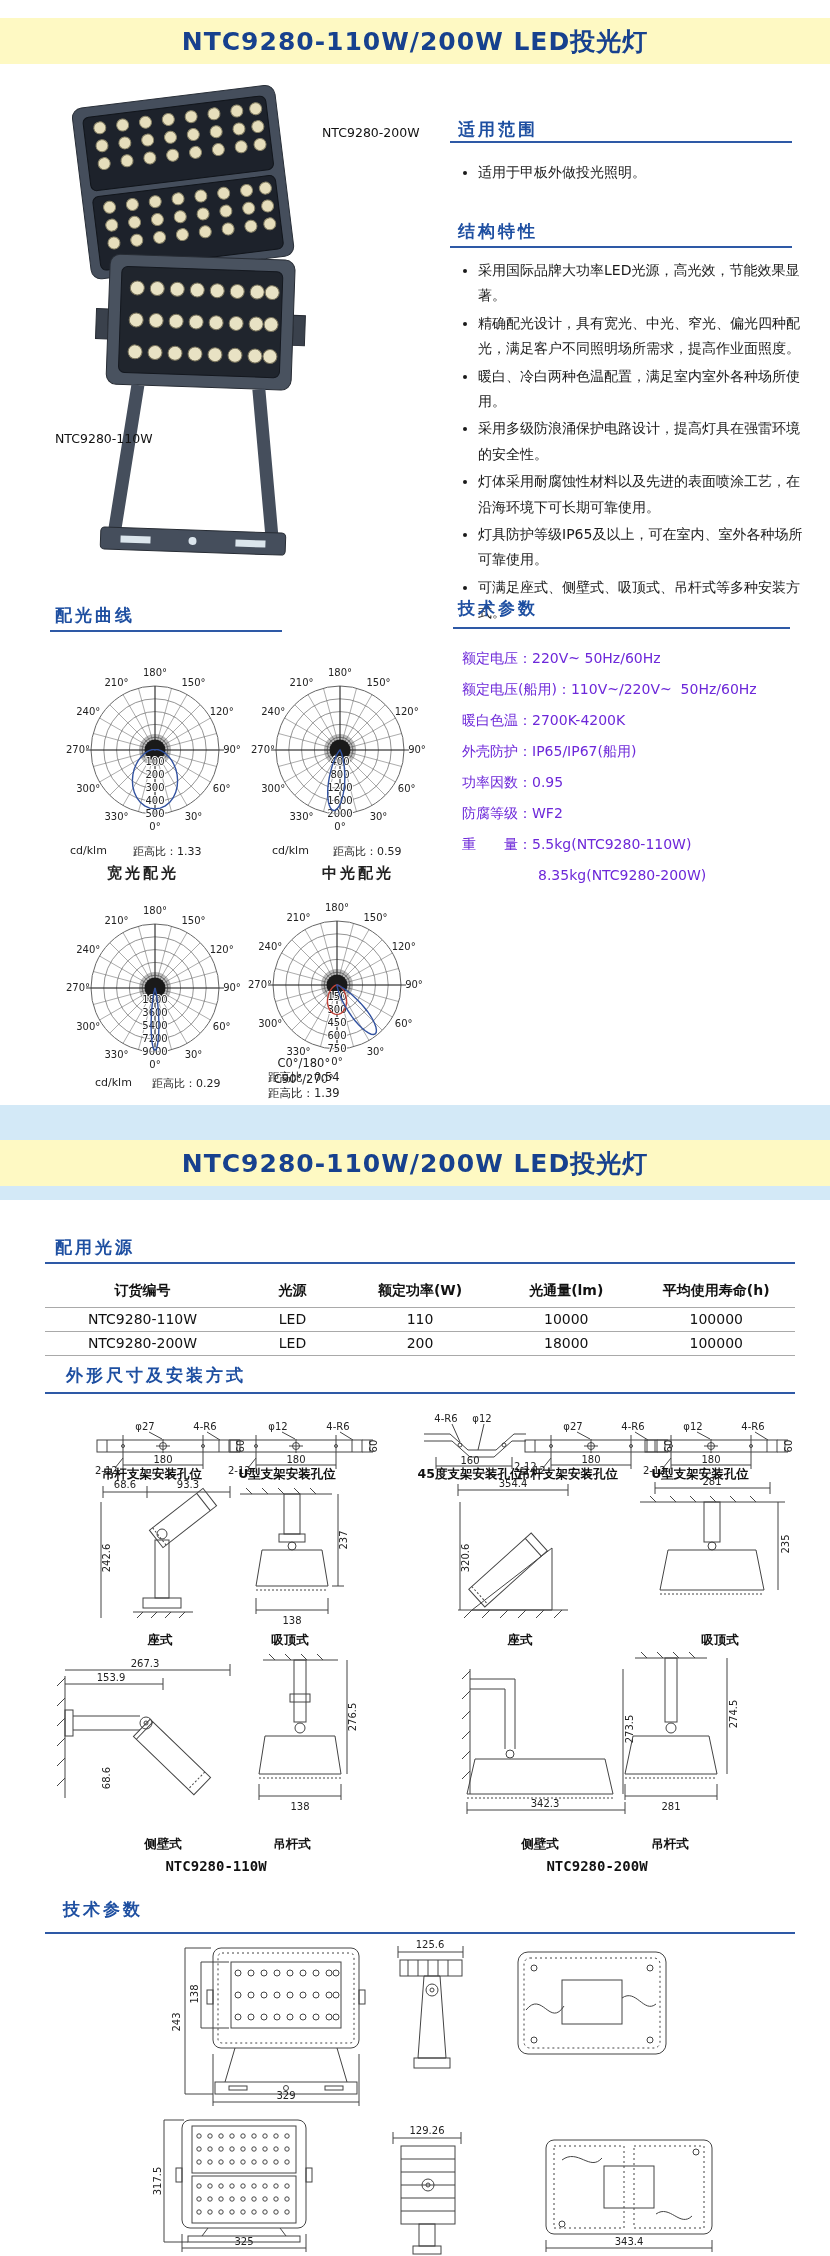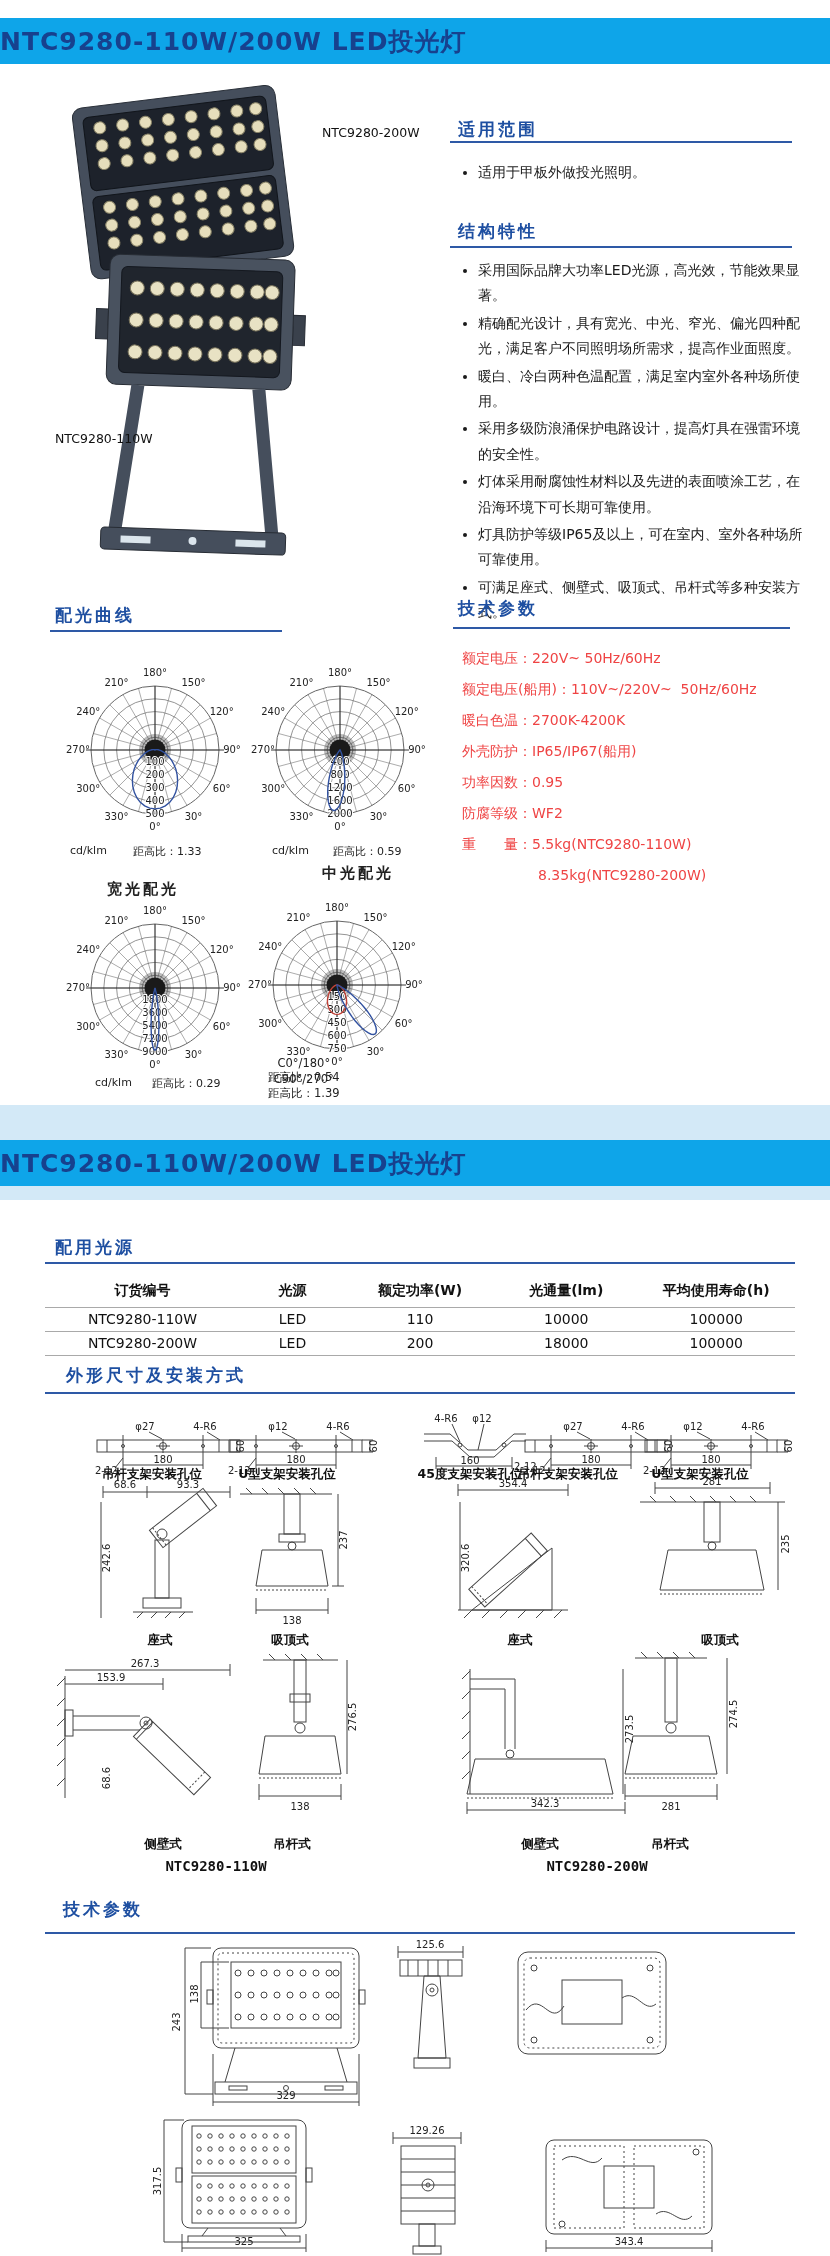--- a/index.html
+++ b/index.html
@@ -1,27 +1,27 @@
 <!DOCTYPE html>
 <html><head>
 <meta charset="utf-8">
 <style>
   html,body{margin:0;padding:0;}
   body{width:830px;height:2256px;position:relative;background:#ffffff;
        font-family:"DejaVu Sans","Liberation Sans",sans-serif;color:#111;overflow:hidden;}
   .abs{position:absolute;}
-  .band{position:absolute;left:0;width:830px;height:46px;background:#0ea5e9;
-        display:flex;align-items:center;justify-content:flex-start;}
+  .band{position:absolute;left:0;width:830px;height:46px;background:#fef9c3;
+        display:flex;align-items:center;justify-content:center;}
   .band-title{font-size:25px;font-weight:bold;color:#17418e;letter-spacing:1px;}
   .gap{position:absolute;left:0;width:830px;background:#d3e9f7;}
   .sec-head{position:absolute;color:#1e4fa1;font-size:17px;font-weight:bold;letter-spacing:3px;}
   .rule{position:absolute;height:0;border-top:2px solid #2e59a6;}
   ul.bullets{position:absolute;margin:0;padding:0 0 0 16px;font-size:14px;line-height:25.4px;color:#1a1a1a;}
   ul.bullets li{list-style:disc;margin:0 0 2px 0;}
-  .tech-list{position:absolute;font-size:14px;color:#ef4444;}
+  .tech-list{position:absolute;font-size:14px;color:#6d28d9;}
   .tech-list div{line-height:31px;white-space:pre;}
   .tech-list div:last-child{padding-left:76px;}
   .photo-label{position:absolute;font-size:12.5px;color:#111;}
   .chart-note{position:absolute;font-size:11px;color:#222;}
   .chart-cap{position:absolute;font-size:15px;font-weight:600;letter-spacing:3px;color:#222;transform:translateX(-50%);}
   .legend{position:absolute;font-size:11.5px;color:#222;}
   .leg-row{display:flex;align-items:center;height:16px;flex-direction:column;}
   .leg-line{width:24px;height:2px;display:inline-block;margin-right:6px;}
   .leg-ratio{margin-left:0;}
   table.tbl{position:absolute;left:45px;top:1278px;width:750px;border-collapse:collapse;font-size:14px;color:#111;}
@@ -378,21 +378,21 @@
       <text x="92" y="120.1" text-anchor="middle" font-size="8" fill="#111" stroke="#fff" stroke-width="2" paint-order="stroke">300</text>
       <text x="92" y="132.9" text-anchor="middle" font-size="8" fill="#111" stroke="#fff" stroke-width="2" paint-order="stroke">450</text>
       <text x="92" y="145.7" text-anchor="middle" font-size="8" fill="#111" stroke="#fff" stroke-width="2" paint-order="stroke">600</text>
       <text x="92" y="158.5" text-anchor="middle" font-size="8" fill="#111" stroke="#fff" stroke-width="2" paint-order="stroke">750</text>
       <path d="M92,92 L91.6,92.0 L91.4,92.0 L91.2,92.1 L90.8,92.2 L90.4,92.3 L89.9,92.6 L89.2,93.1 L88.4,93.7 L87.6,94.5 L86.6,95.6 L85.6,97.0 L84.7,98.7 L83.8,100.8 L83.1,103.1 L82.6,105.7 L82.4,108.4 L82.7,111.2 L83.3,113.9 L84.4,116.4 L85.9,118.5 L87.7,120.1 L89.8,121.1 L92.0,121.4 L94.2,121.1 L96.3,120.1 L98.1,118.5 L99.6,116.4 L100.7,113.9 L101.3,111.2 L101.6,108.4 L101.4,105.7 L100.9,103.1 L100.2,100.8 L99.3,98.7 L98.4,97.0 L97.4,95.6 L96.4,94.5 L95.6,93.7 L94.8,93.1 L94.1,92.6 L93.6,92.3 L93.2,92.2 L92.8,92.1 L92.6,92.0 L92.4,92.0 Z" fill="none" stroke="#bf4238" stroke-width="1.4"></path>
       <path d="M92,92 L92.0,92.8 L92.1,93.2 L92.2,93.7 L92.3,94.4 L92.6,95.4 L92.9,96.6 L93.4,98.1 L94.0,100.0 L94.9,102.3 L96.1,105.1 L97.5,108.2 L99.4,111.7 L101.5,115.5 L104.1,119.5 L106.9,123.7 L110.1,127.7 L113.4,131.5 L116.9,135.0 L120.2,137.8 L123.4,139.9 L126.2,141.2 L128.5,141.5 L130.2,140.9 L131.2,139.4 L131.4,137.1 L130.9,134.0 L129.6,130.5 L127.7,126.5 L125.2,122.4 L122.3,118.2 L119.1,114.2 L115.8,110.4 L112.5,106.9 L109.3,103.9 L106.4,101.3 L103.7,99.1 L101.3,97.3 L99.3,95.9 L97.6,94.8 L96.2,94.0 L95.1,93.4 L94.3,92.9 L93.6,92.6 L93.1,92.4 L92.8,92.2 Z" fill="none" stroke="#31519f" stroke-width="1.4"></path>
     </svg></div>
 
 <div class="chart-note" style="left:70px;top:844px;">cd/klm</div>
 <div class="chart-note" style="left:133px;top:844px;">距高比：1.33</div>
-<div class="chart-cap" style="left:143px;top:864px;margin-top:16px;">宽光配光</div>
+<div class="chart-cap" style="left:143px;top:864px;">宽光配光</div>
 
 <div class="chart-note" style="left:272px;top:844px;">cd/klm</div>
 <div class="chart-note" style="left:333px;top:844px;">距高比：0.59</div>
 <div class="chart-cap" style="left:358px;top:864px;">中光配光</div>
 
 <div class="chart-note" style="left:95px;top:1076px;">cd/klm</div>
 <div class="chart-note" style="left:152px;top:1076px;">距高比：0.29</div>
 
 <div class="legend" style="left:268px;top:1056px;">
   <div class="leg-row">

